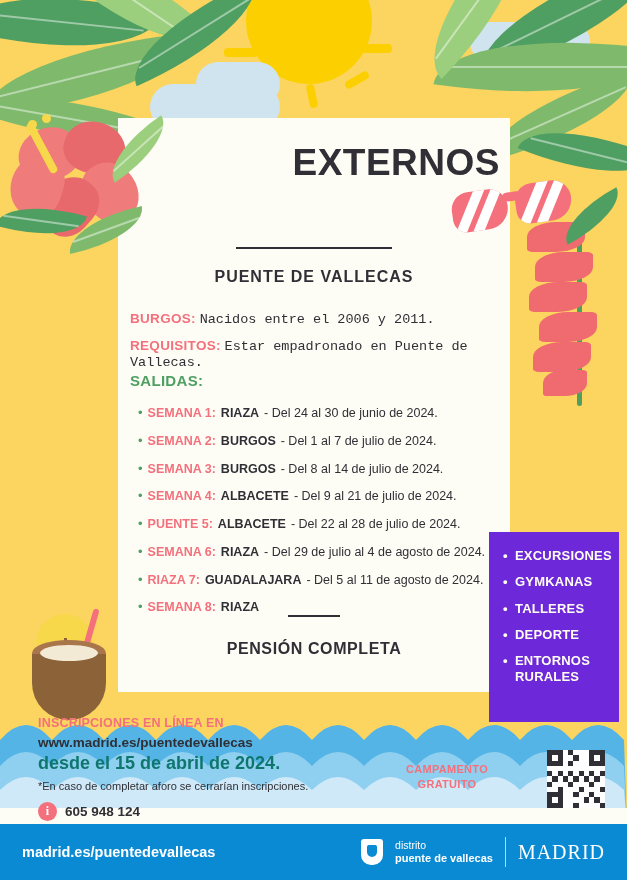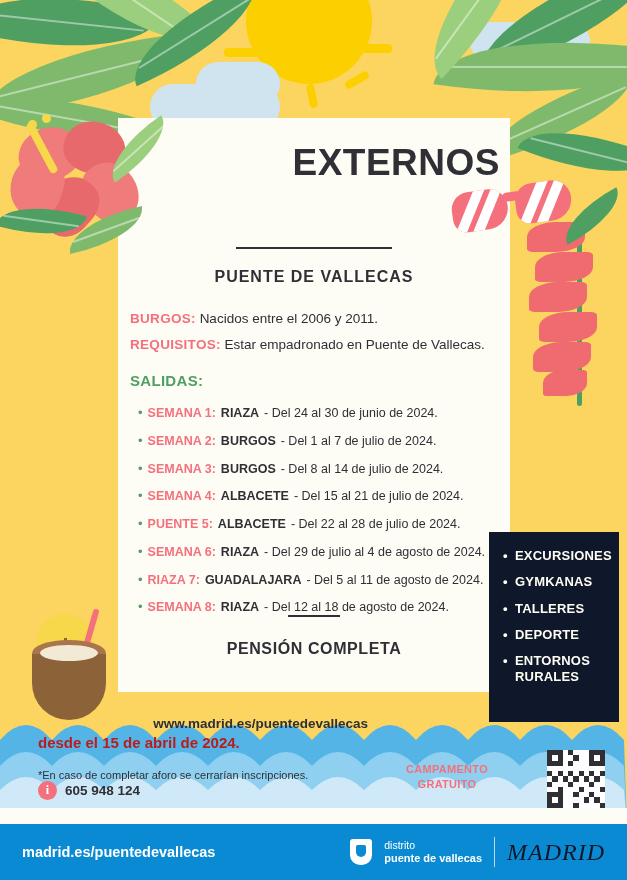--- a/index.html
+++ b/index.html
@@ -108,21 +108,21 @@
   .umbrella {
     position:absolute; left:22px; top:4px; width:58px;height:30px;
     background:#f7d84a; border-radius: 30px 30px 0 0;
   }
   .umbrella-stick{position:absolute;left:50px;top:28px;width:3px;height:34px;background:#8c6239;}
 
   
   .pinkbox {
     position: absolute; right: 8px; top: 532px;
     width: 130px; height: 190px;
-    background: #0f172a;
+    background: #6d28d9;
     padding: 16px 10px 10px 14px;
   }
   .pinkbox ul { list-style: none; }
   .pinkbox li {
     color: #fffdf4; font-weight: bold; font-size: 13px; letter-spacing: .2px;
     line-height: 1.18; margin-bottom: 11px; position: relative; padding-left: 12px;
   }
   .pinkbox li:before {
     content: "•"; position: absolute; left: 0; top: 0; color: #fffdf4;
   }
@@ -139,21 +139,21 @@
   }
   .subtitle {
     position: absolute; left: 128px; top: 268px; width: 372px;
     text-align: center; color: #2f2f35; font-weight: bold; font-size: 16px;
     letter-spacing: 1px;
   }
 
   .info { position: absolute; left: 130px; top: 311px; width: 380px; }
   .info-row { margin-bottom: 11px; font-size: 13.5px; color: #2f2f35; }
   .lab { color: #f4707c; font-weight: bold; letter-spacing: .3px; }
-  .val { color: #2f2f35; }
+  .val { color: #2f2f35; font-family: Liberation Mono, monospace; }
 
   .salidas-label {
     position:absolute; left:130px; top:372px;
     color:#4f9f62; font-weight:bold; font-size:15px; letter-spacing:.3px;
   }
 
   .weeks { position: absolute; left: 138px; top: 406px; width: 372px; }
   .week {
     display: flex; align-items: baseline; gap: 5px;
     font-size: 12.5px; color: #2f2f35; margin-bottom: 13px; line-height: 1.1;
@@ -164,23 +164,23 @@
   .week .dates { color: #2f2f35; }
 
   .divider2 { position:absolute; left: 288px; top: 615px; width: 52px; height: 2px; background:#2f2f35; }
   .pension {
     position:absolute; left:128px; top:640px; width:372px; text-align:center;
     color:#2f2f35; font-weight:bold; font-size:16px; letter-spacing:.6px;
   }
 
   .inscrip { position: absolute; left: 38px; top: 716px; width: 330px; }
   .ins-title { color:#f4707c; font-weight:bold; font-size:12.5px; letter-spacing:.2px; margin-bottom:5px;}
-  .ins-url { color:#2f2f35; font-weight:bold; font-size:13.5px; margin-bottom:3px;text-align:right;}
-  .ins-date { color:#b91c1c; font-weight:bold; font-size:15px; margin-bottom:18px;}
-  .ins-note { color:#2f2f35; font-size:11px; }
+  .ins-url { color:#2f2f35; font-weight:bold; font-size:13.5px; margin-bottom:3px;}
+  .ins-date { color:#0f766e; font-weight:bold; font-size:18px; margin-bottom:6px;}
+  .ins-note { color:#2f2f35; font-size:11px; margin-bottom:10px;}
   .phone-row { display:flex; align-items:center; gap:8px; }
   .phone-ic {
     width:19px;height:19px;border-radius:50%;background:#f4707c;color:#fff;
     font-weight:bold;font-size:12px;display:flex;align-items:center;justify-content:center;
     font-family:"Liberation Serif", serif;
   }
   .phone-num { color:#2f2f35; font-weight:bold; font-size:13.5px; }
 
   .gratuito {
     position:absolute; left:392px; top:762px; width:110px; text-align:center;
@@ -202,21 +202,21 @@
   .footer-url { color:#ffffff; font-weight:bold; font-size:14.5px; }
   .footer-right { display:flex; align-items:center; gap:12px; }
   .shield {
     width:22px;height:26px;background:#ffffff;border-radius:3px 3px 10px 10px;
     position:relative;
   }
   .shield:after{content:"";position:absolute;left:6px;top:6px;width:10px;height:12px;background:#0b8ad4;border-radius:2px 2px 6px 6px;}
   .distrito { color:#fff; font-size:10.5px; line-height:1.25; }
   .distrito b { font-size:11px; }
   .vsep { width:1px; height:30px; background:rgba(255,255,255,.7); }
-  .madrid { color:#0f172a; font-size:24px; letter-spacing:1px; font-family:"Liberation Serif", serif;font-style:italic; }
+  .madrid { color:#ffffff; font-size:20px; letter-spacing:1px; font-family:"Liberation Serif", serif; }
 </style>
 </head>
 <body>
 
 <div id="poster">
 
   <div>
     <div class="sun"></div>
     <div class="sun-ray" style="left:224px;top:48px;width:34px;height:9px;"></div>
     <div class="sun-ray" style="left:236px;top:82px;width:26px;height:8px;transform:rotate(25deg);"></div>
@@ -341,21 +341,21 @@
     <div class="week">
       <span class="dot">•</span>
       <span class="wk">SEMANA 3:</span>
       <span class="place">BURGOS</span>
       <span class="dates">- Del 8 al 14 de julio de 2024.</span>
     </div>
     <div class="week">
       <span class="dot">•</span>
       <span class="wk">SEMANA 4:</span>
       <span class="place">ALBACETE</span>
-      <span class="dates">-  Del 15 al 21 de julio de 2024.</span>
+      <span class="dates">-  Del 9 al 21 de julio de 2024.</span>
     </div>
     <div class="week">
       <span class="dot">•</span>
       <span class="wk">PUENTE 5:</span>
       <span class="place">ALBACETE</span>
       <span class="dates">- Del 22 al 28 de julio de 2024.</span>
     </div>
     <div class="week">
       <span class="dot">•</span>
       <span class="wk">SEMANA 6:</span>
@@ -365,21 +365,20 @@
     <div class="week">
       <span class="dot">•</span>
       <span class="wk">RIAZA 7:</span>
       <span class="place">GUADALAJARA</span>
       <span class="dates">-  Del 5 al 11 de agosto de 2024.</span>
     </div>
     <div class="week">
       <span class="dot">•</span>
       <span class="wk">SEMANA 8:</span>
       <span class="place">RIAZA</span>
-      <span class="dates">- Del 12 al 18 de agosto de 2024.</span>
     </div>
   </div>
 
   <div class="divider2"></div>
   <div class="pension">PENSIÓN COMPLETA</div>
 
   <div class="waves">
     <svg width="627" height="140" viewBox="0 0 627 140" preserveAspectRatio="none">
       <path d="M0,52 Q26,22 52,52 Q78,22 104,52 Q130,22 156,52 Q182,22 208,52 Q234,22 260,52 Q286,22 312,52 Q338,22 364,52 Q390,22 416,52 Q442,22 468,52 Q494,22 520,52 Q546,22 572,52 Q598,22 624,52 L627,140 L0,140 Z" fill="#55b4e6"></path>
       <path d="M0,78 Q26,50 52,78 Q78,50 104,78 Q130,50 156,78 Q182,50 208,78 Q234,50 260,78 Q286,50 312,78 Q338,50 364,78 Q390,50 416,78 Q442,50 468,78 Q494,50 520,78 Q546,50 572,78 Q598,50 624,78 L627,140 L0,140 Z" fill="#8fd0f0"></path>
@@ -401,20 +400,21 @@
     <ul>
       <li>EXCURSIONES</li>
       <li>GYMKANAS</li>
       <li>TALLERES</li>
       <li>DEPORTE</li>
       <li>ENTORNOS RURALES</li>
     </ul>
   </div>
 
   <div class="inscrip">
+    <div class="ins-title">INSCRIPCIONES EN LÍNEA EN</div>
     <div class="ins-url">www.madrid.es/puentedevallecas</div>
     <div class="ins-date">desde el 15 de abril de 2024.</div>
     <div class="ins-note">*En caso de completar aforo se cerrarían inscripciones.</div>
     <div class="phone-row">
       <span class="phone-ic">i</span>
       <span class="phone-num">605 948 124</span>
     </div>
   </div>
 
   <div class="gratuito">

